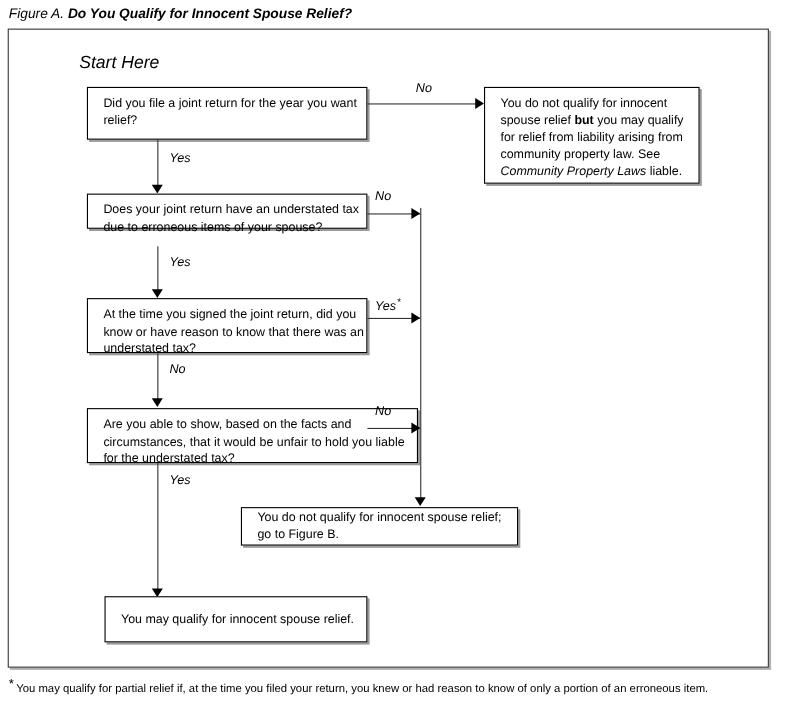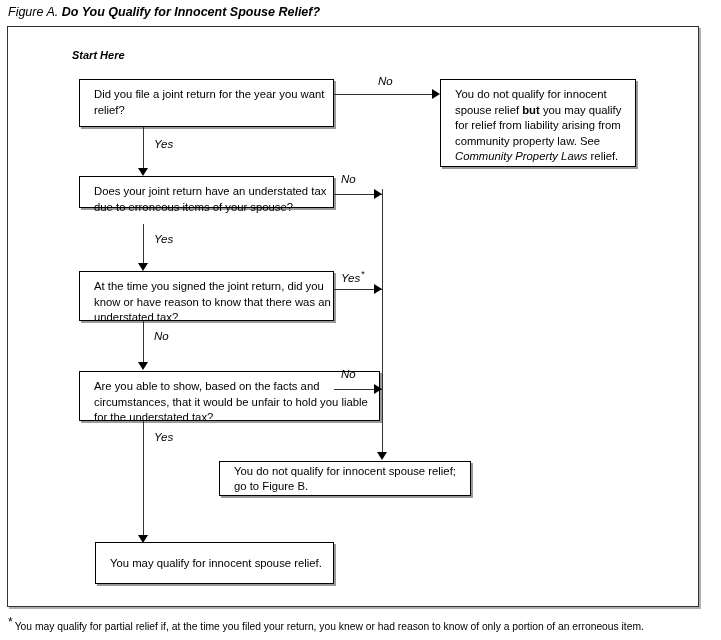--- a/index.html
+++ b/index.html
@@ -39,22 +39,22 @@
     border: 1px solid #333333;
     box-shadow: 2px 2px 0 0 #b0b0b0;
     background: #ffffff;
     box-sizing: border-box;
   }
 
   
   .start-label {
     position: absolute;
     font-style: italic;
-    font-weight: bold;
-    font-size: 11px;
+    font-weight: normal;
+    font-size: 16px;
     white-space: nowrap;
   }
 
   
   .node {
     position: absolute;
     border: 1px solid #000000;
     background: #ffffff;
     box-sizing: border-box;
     box-shadow: 2px 2px 0 0 #9a9a9a;
@@ -140,21 +140,21 @@
   <div class="node" style="left:71px; top:52px; width:255px; height:48px;">
     <span>Did you file a joint return for the year you want relief?</span>
   </div>
 
   <div class="hline" style="left:326px; top:67px; width:99px;"></div>
   <div class="arrow-right" style="left:424px; top:62px;"></div>
   <div class="edge-label" style="left:370px; top:48px;">No</div>
 
   <div class="node" style="left:432px; top:52px; width:196px; height:88px;">
     <span>
-      <span>You do not qualify for innocent spouse relief </span><b>but</b><span> you may qualify for relief from liability arising from community property law. See </span><i>Community Property Laws</i><span> relief.</span>
+      <span>You do not qualify for innocent spouse relief </span><b>but</b><span> you may qualify for relief from liability arising from community property law. See </span><i>Community Property Laws</i><span> liable.</span>
     </span>
   </div>
 
   <div class="vline" style="left:135px; top:100px; height:46px;"></div>
   <div class="arrow-down" style="left:130px; top:141px;"></div>
   <div class="edge-label" style="left:146px; top:111px;">Yes</div>
 
   <div class="node" style="left:71px; top:149px; width:255px; height:32px;">
     <span>Does your joint return have an understated tax due to erroneous items of your spouse?</span>
   </div>

